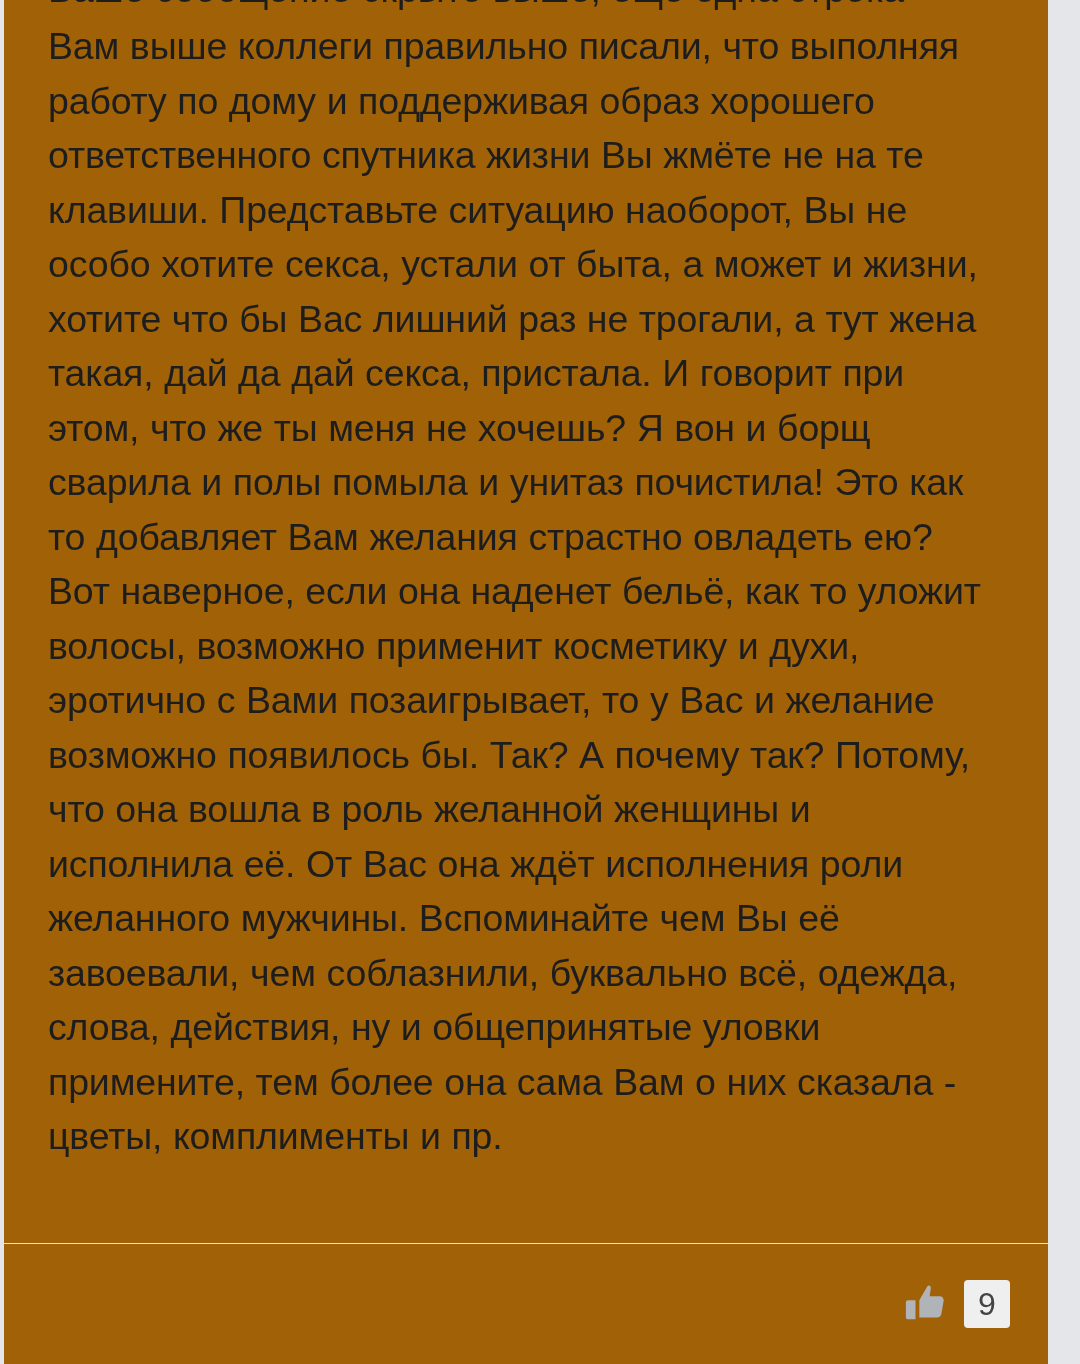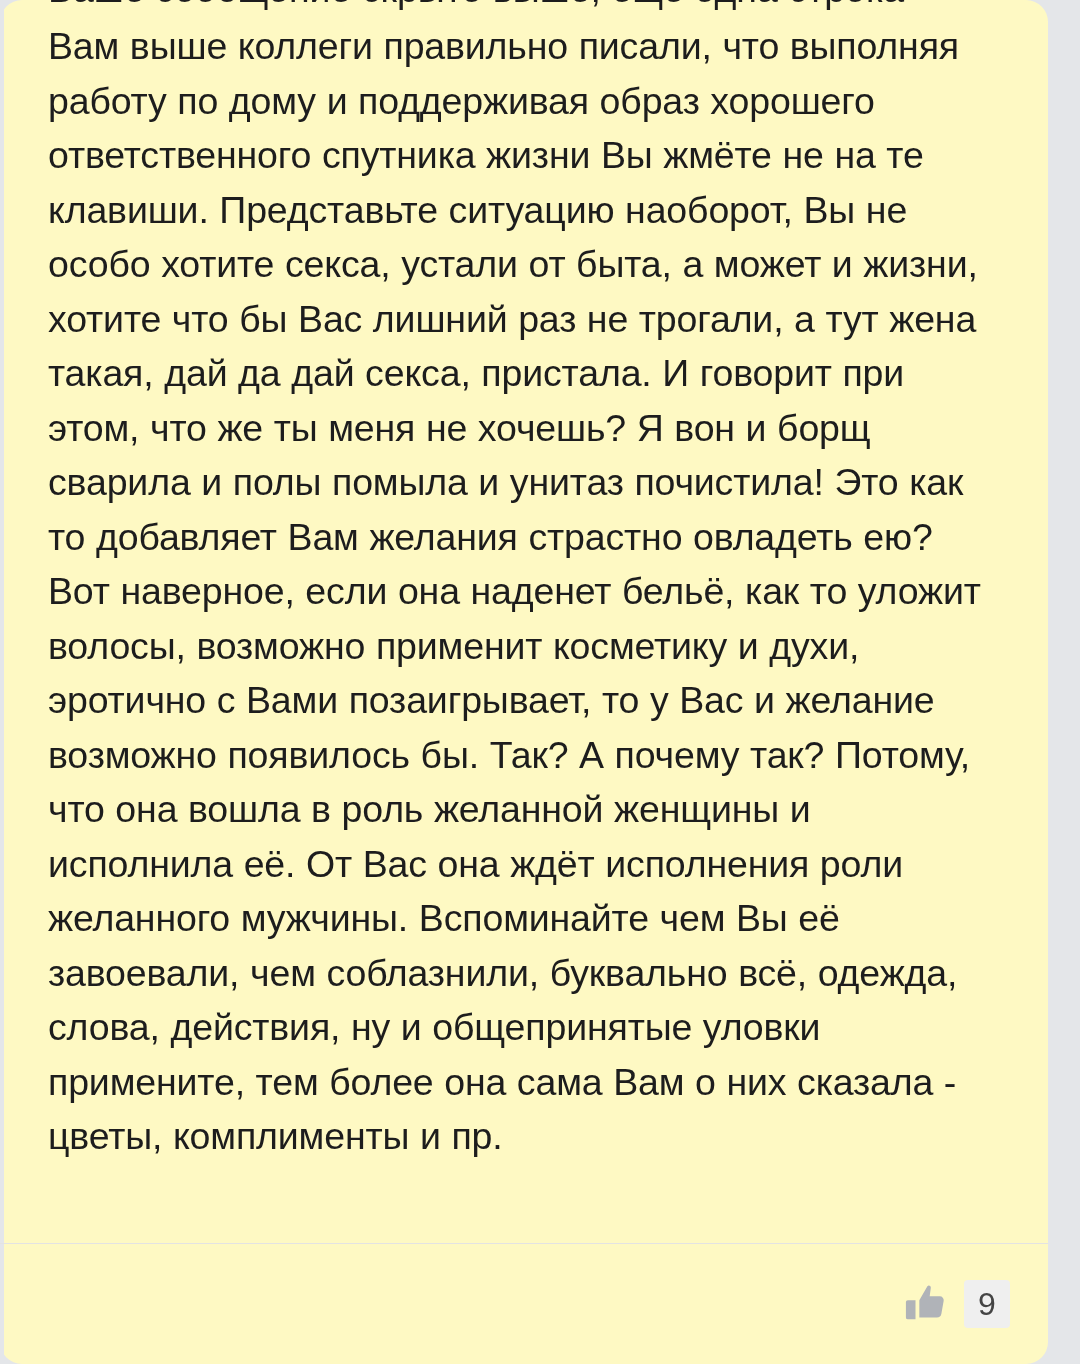--- a/index.html
+++ b/index.html
@@ -17,25 +17,24 @@
     position: relative;
     width: 1080px;
     height: 1364px;
     background: #e4e6e9;
     display: flex;
   }
   .post-card {
     position: relative;
     width: 1048px;
     height: 1364px;
-    background: #fef9c3;
+    background: #a16207;
     box-sizing: border-box;
     display: flex;
     flex-direction: column;
-    border-radius: 22px;
   }
   .right-gutter {
     width: 32px;
     height: 1364px;
     background: #e4e6e9;
     flex: none;
   }
   .body-text {
     padding: 0 44px 0 48px;
     font-size: 37.5px;

